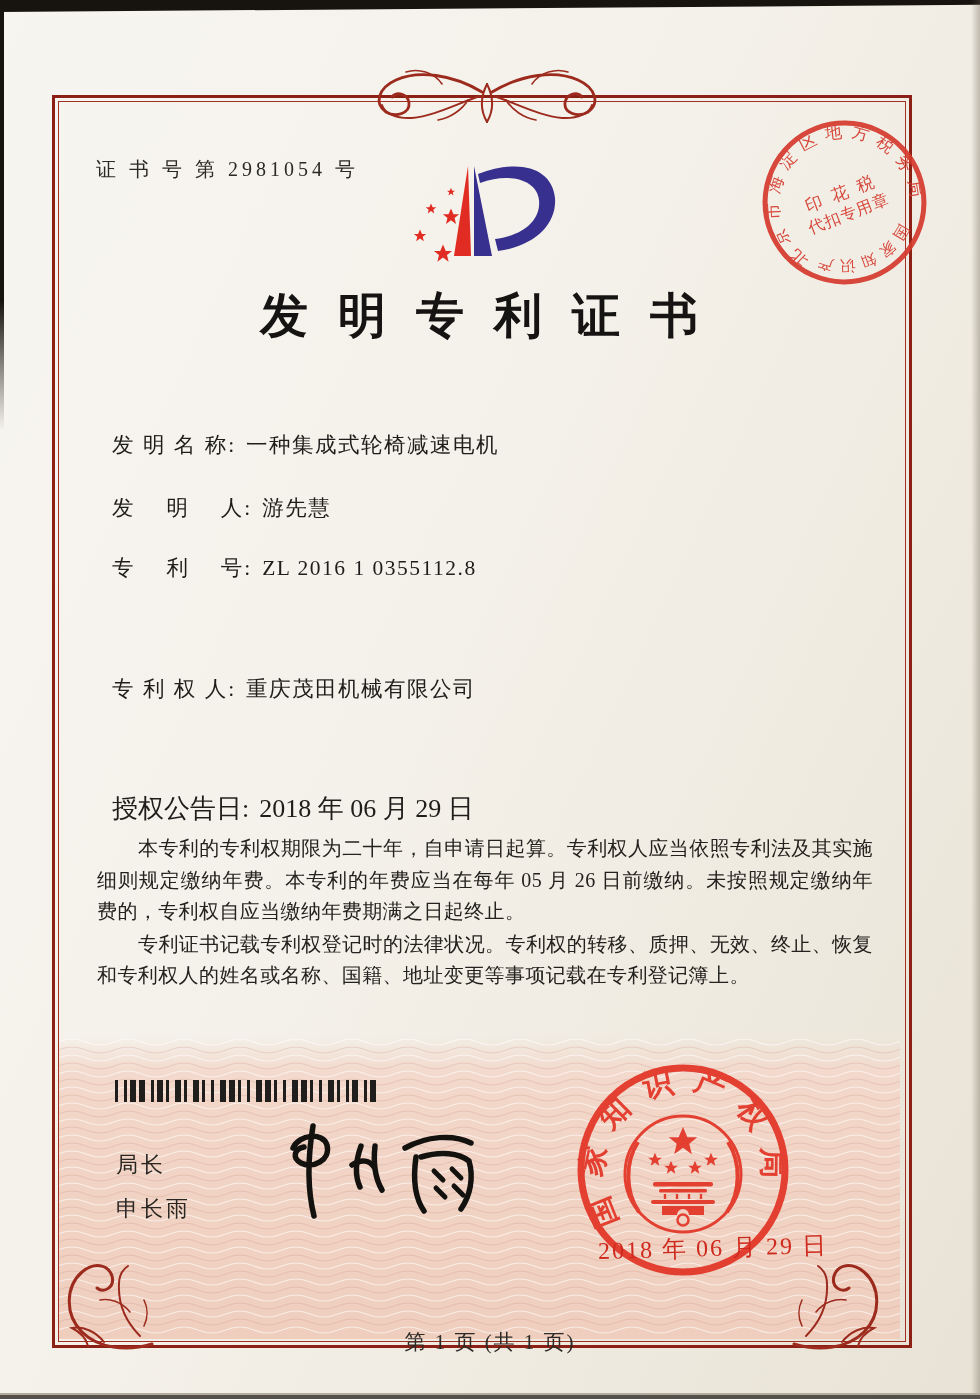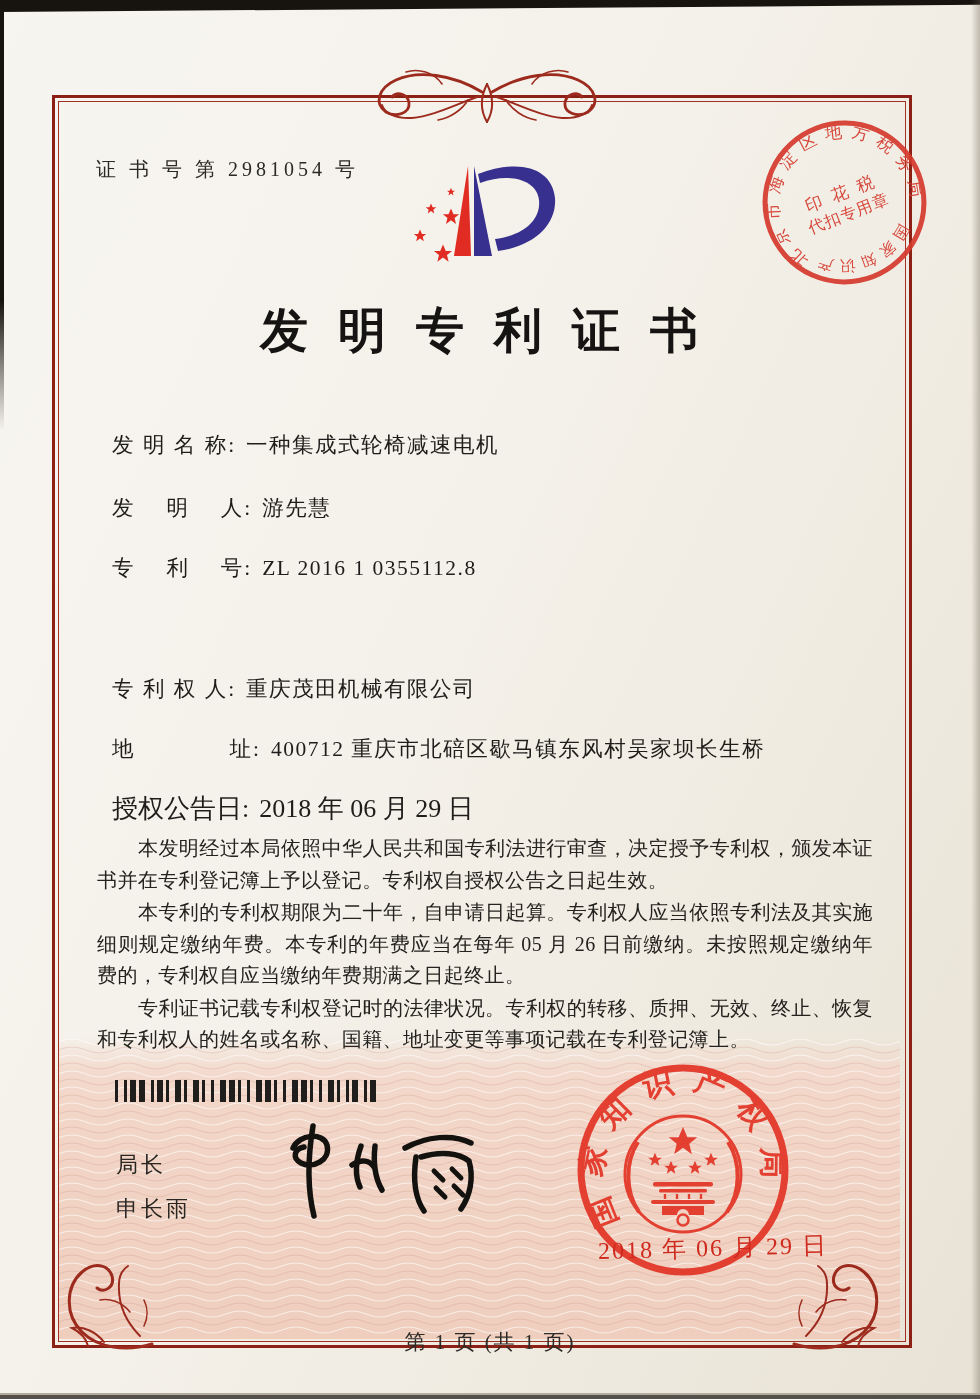--- a/index.html
+++ b/index.html
@@ -29,21 +29,21 @@
 
   .content{position:absolute;left:0;top:0;width:100%;height:100%;z-index:8;}
 
   .cert-no{position:absolute;left:96px;top:156px;font-size:20px;letter-spacing:4px;color:#2b2926;}
 
   .logo{position:absolute;left:398px;top:150px;}
 
   .tax-stamp{position:absolute;left:742px;top:110px;width:205px;height:185px;
     transform:rotate(-21deg);opacity:.92;}
 
-  .title{position:absolute;left:52px;top:299px;width:854px;text-align:center;
+  .title{position:absolute;left:52px;top:284px;width:854px;text-align:center;
     font-size:48px;font-weight:bold;letter-spacing:30px;text-indent:30px;color:#151413;}
 
   .field-row{position:absolute;left:112px;font-size:21.5px;white-space:nowrap;color:#1f1d1a;}
   .field-row .flabel{letter-spacing:2px;}
   .field-row .fvalue{letter-spacing:1.5px;margin-left:10px;}
   .grant-pair{position:absolute;font-size:26px;white-space:nowrap;color:#1f1d1a;}
 
   .paras{position:absolute;left:97px;top:833px;width:776px;font-size:20px;line-height:31.5px;
     color:#24221e;text-align:justify;letter-spacing:.4px;}
   .paras p{margin:0 0 1px 0;text-indent:2.05em;}
@@ -199,30 +199,26 @@
     </div>
     <div class="field-row" style="top:430px">
       <span class="flabel">发 明 名 称:</span><span class="fvalue">一种集成式轮椅减速电机</span>
     </div>
     <div class="field-row" style="top:553px">
       <span class="flabel">专　 利　 号:</span><span class="fvalue">ZL 2016 1 0355112.8</span>
     </div>
     <div class="field-row" style="top:674px">
       <span class="flabel">专 利 权 人:</span><span class="fvalue">重庆茂田机械有限公司</span>
     </div>
-    <div class="field-row" style="top:734px">
-      <span class="flabel">地　　　　址:</span><span class="fvalue">400712 重庆市北碚区歇马镇东风村吴家坝长生桥</span>
-    </div>
 
     <div class="grant-pair" style="left:112px;top:791px">
       <span class="flabel">授权公告日:</span><span class="fvalue" style="margin-left:10px">2018 年 06 月 29 日</span>
     </div>
 
     <div class="paras">
-      <p>本发明经过本局依照中华人民共和国专利法进行审查，决定授予专利权，颁发本证书并在专利登记簿上予以登记。专利权自授权公告之日起生效。</p>
       <p>本专利的专利权期限为二十年，自申请日起算。专利权人应当依照专利法及其实施细则规定缴纳年费。本专利的年费应当在每年 05 月 26 日前缴纳。未按照规定缴纳年费的，专利权自应当缴纳年费期满之日起终止。</p>
       <p>专利证书记载专利权登记时的法律状况。专利权的转移、质押、无效、终止、恢复和专利权人的姓名或名称、国籍、地址变更等事项记载在专利登记簿上。</p>
     </div>
 
     <div class="barcode" id="barcode">
         <span class="bar" style="width: 3px;"></span>
         <span class="gap" style="width: 6px;"></span>
         <span class="bar" style="width: 3px;"></span>
         <span class="gap" style="width: 3px;"></span>
         <span class="bar" style="width: 6px;"></span>

